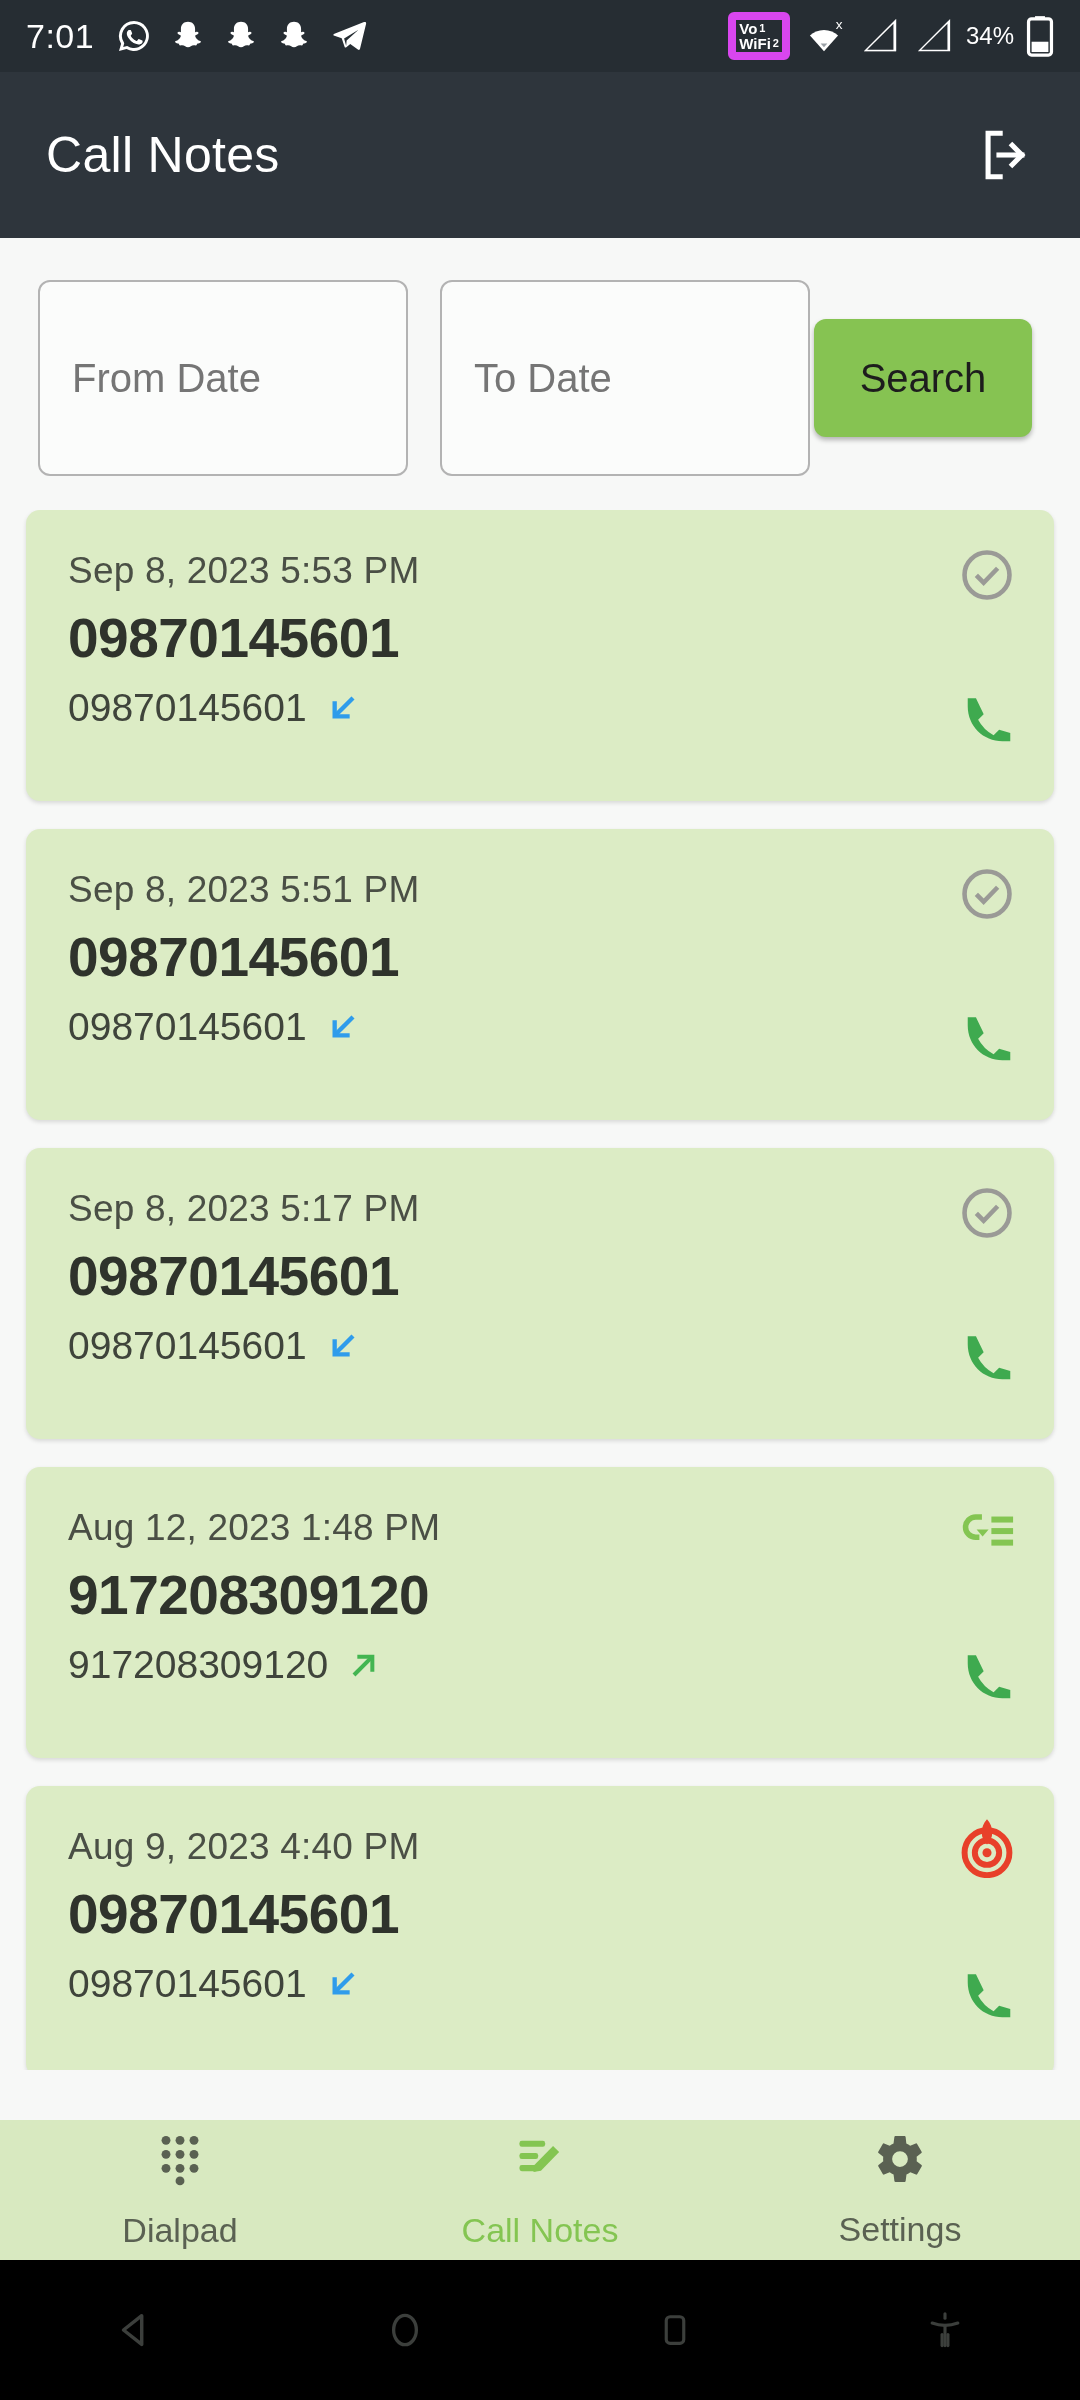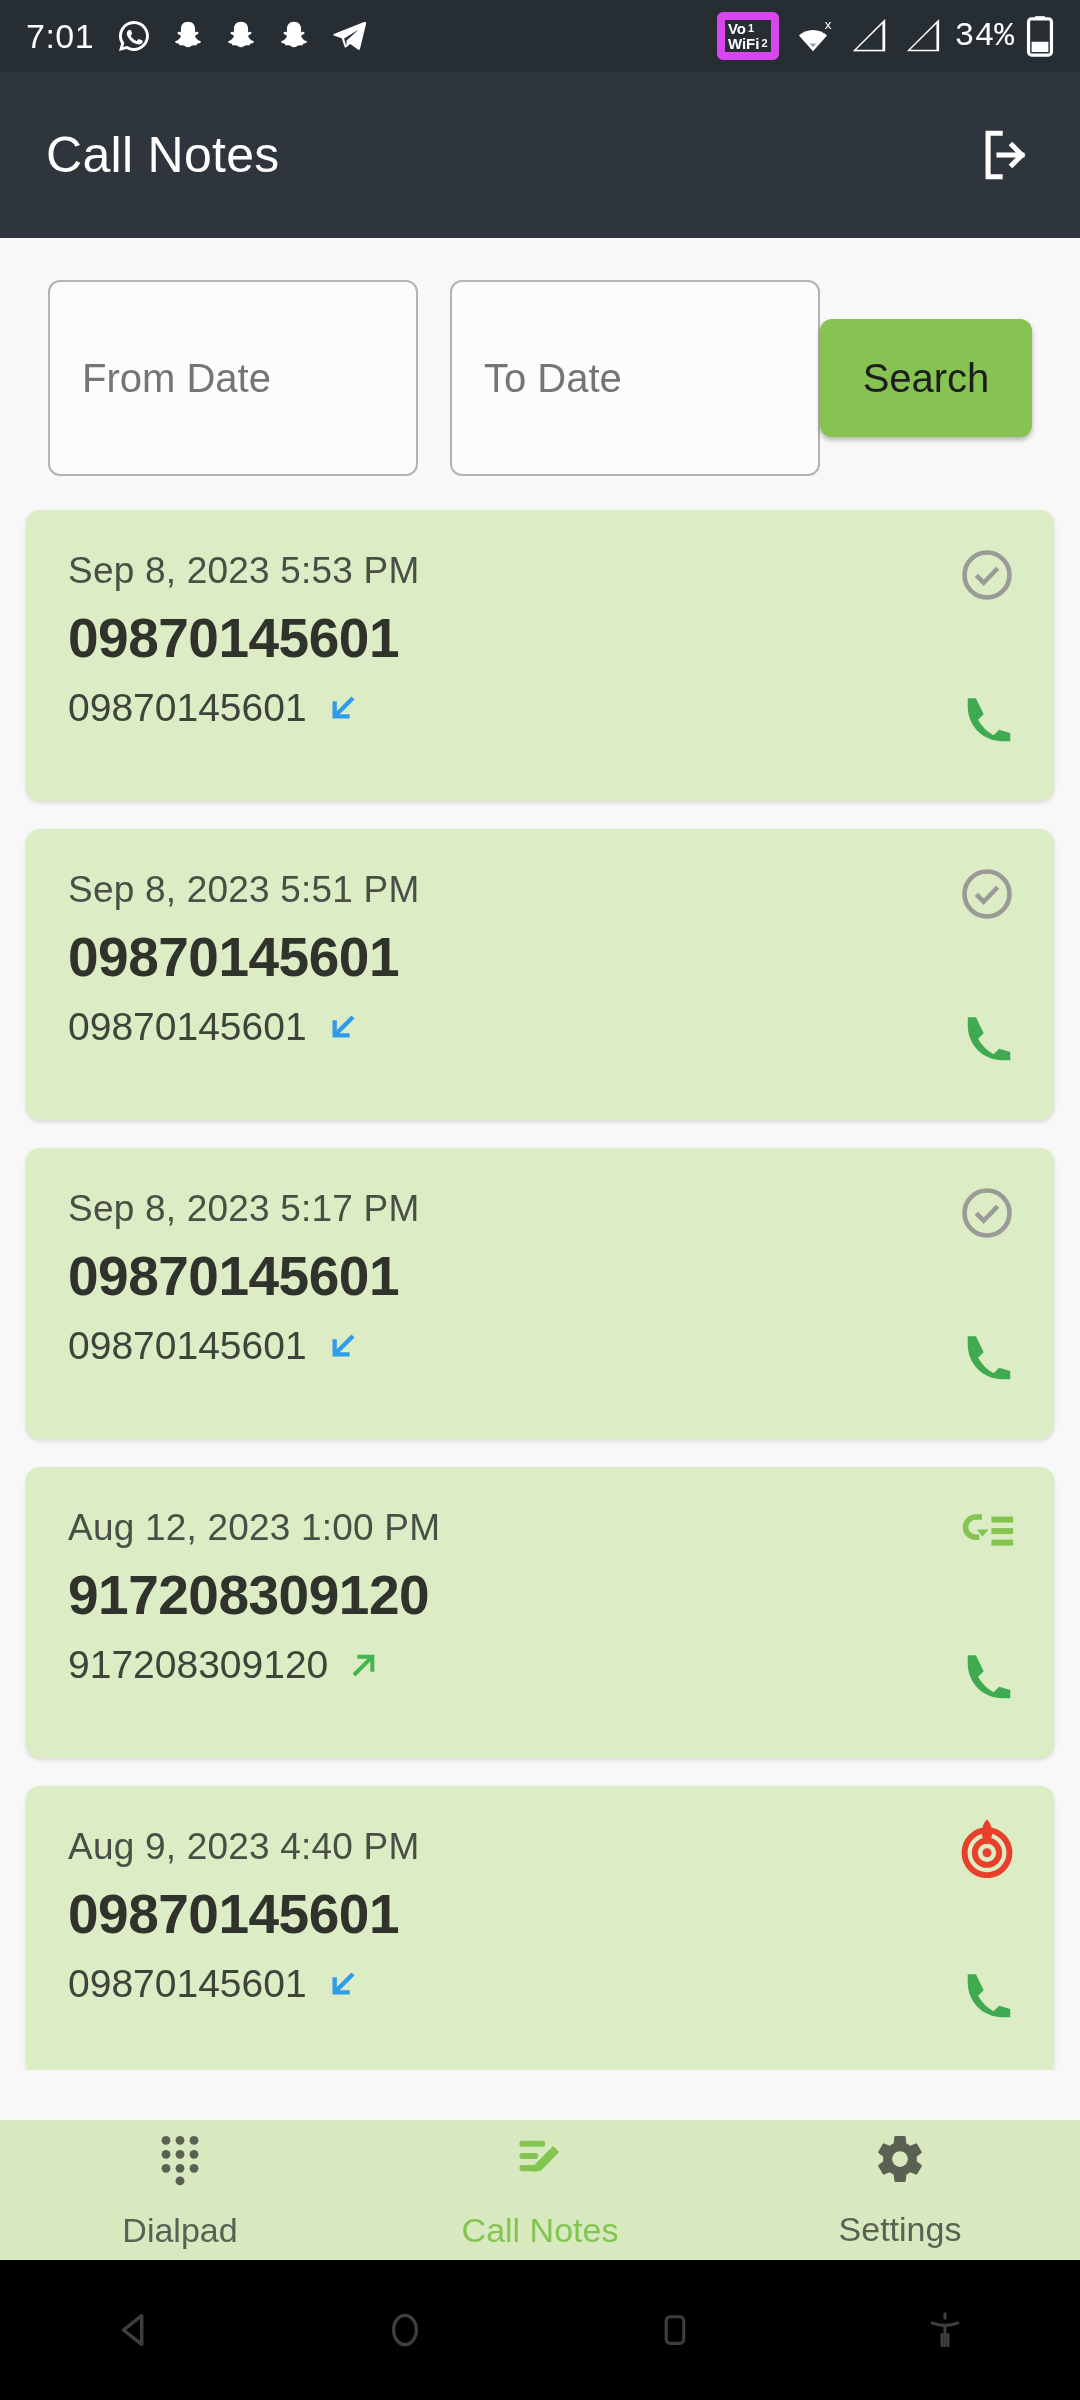--- a/index.html
+++ b/index.html
@@ -13,40 +13,40 @@
 
   
   .statusbar{
     height:72px; background:#262d33; color:#fff;
     display:flex; align-items:center; padding:0 26px;
     position:relative; z-index:5;
   }
   .sb-time{ font-size:34px; letter-spacing:.5px; margin-right:22px; font-weight:400;}
   .sb-left-icons{ display:flex; align-items:center; gap:19px; }
   .sb-right{ margin-left:auto; display:flex; align-items:center; gap:12px; }
-  .sb-batt-text{ font-size:33px;font-family:Liberation Mono, monospace; }
+  .sb-batt-text{ font-size:24px; }
   .volte-badge{
     border:8px solid #d946ef; border-radius:6px; padding:1px 3px;
     font-size:15px; line-height:15px; font-weight:bold;
     display:flex; flex-direction:column; align-items:flex-start;
     font-family:"Liberation Sans", sans-serif;
   }
   .volte-badge span{ display:flex; gap:2px; align-items:flex-start;}
 
   
   .appbar{
     height:166px; background:#2e353c; display:flex; align-items:center;
     padding:0 46px; position:relative; z-index:4;
   }
   .appbar-title{ color:#fff; font-size:50px; font-weight:400; letter-spacing:.3px;}
   .appbar-action{ margin-left:auto; display:flex; align-items:center; }
 
   
   .searchrow{
-    display:flex; align-items:center; padding:42px 30px 34px 48px;
+    display:flex; align-items:center; padding:42px 30px 34px 38px;
     background:#f7f8f7;
   }
   .date-field{
     width:370px; height:196px; border:2px solid #b3b3b3; border-radius:12px;
     background:#fbfcfb; display:flex; align-items:center; padding:0 32px;
     font-size:40px; color:#5f5f5f;
   }
   .date-field + .date-field{ margin-left:32px; }
   .search-btn{
     margin-left:auto; margin-right:18px;
@@ -242,21 +242,21 @@
       </svg>
     </div>
     <div class="c-call-icon">
       <svg width="58" height="58" viewBox="0 0 24 24" fill="#3faa4f">
         <path d="M6.6 3H3.2v3.4c0 8 6.4 14.4 14.4 14.4h3.2v-3.4l-4.6-1.4-2.3 2.3a15.6 15.6 0 0 1-6.4-6.4l2.3-2.3L6.6 3z"></path>
       </svg>
     </div>
   </div>
 
   <div class="call-card">
-    <div class="c-date">Aug 12, 2023 1:00 PM</div>
+    <div class="c-date">Aug 12, 2023 1:48 PM</div>
     <div class="c-number">917208309120</div>
     <div class="c-sub">
       <span>917208309120</span>
       <svg width="40" height="40" viewBox="0 0 24 24" fill="none" stroke="#43b551" stroke-width="2.4">
         <path d="M6 18L17 7"></path>
           <path d="M8 7h9v9"></path>
       </svg>
     </div>
     <div class="c-status-icon" style="top:42px;right:34px;">
       <svg width="60" height="52" viewBox="0 0 26 22" fill="none">

